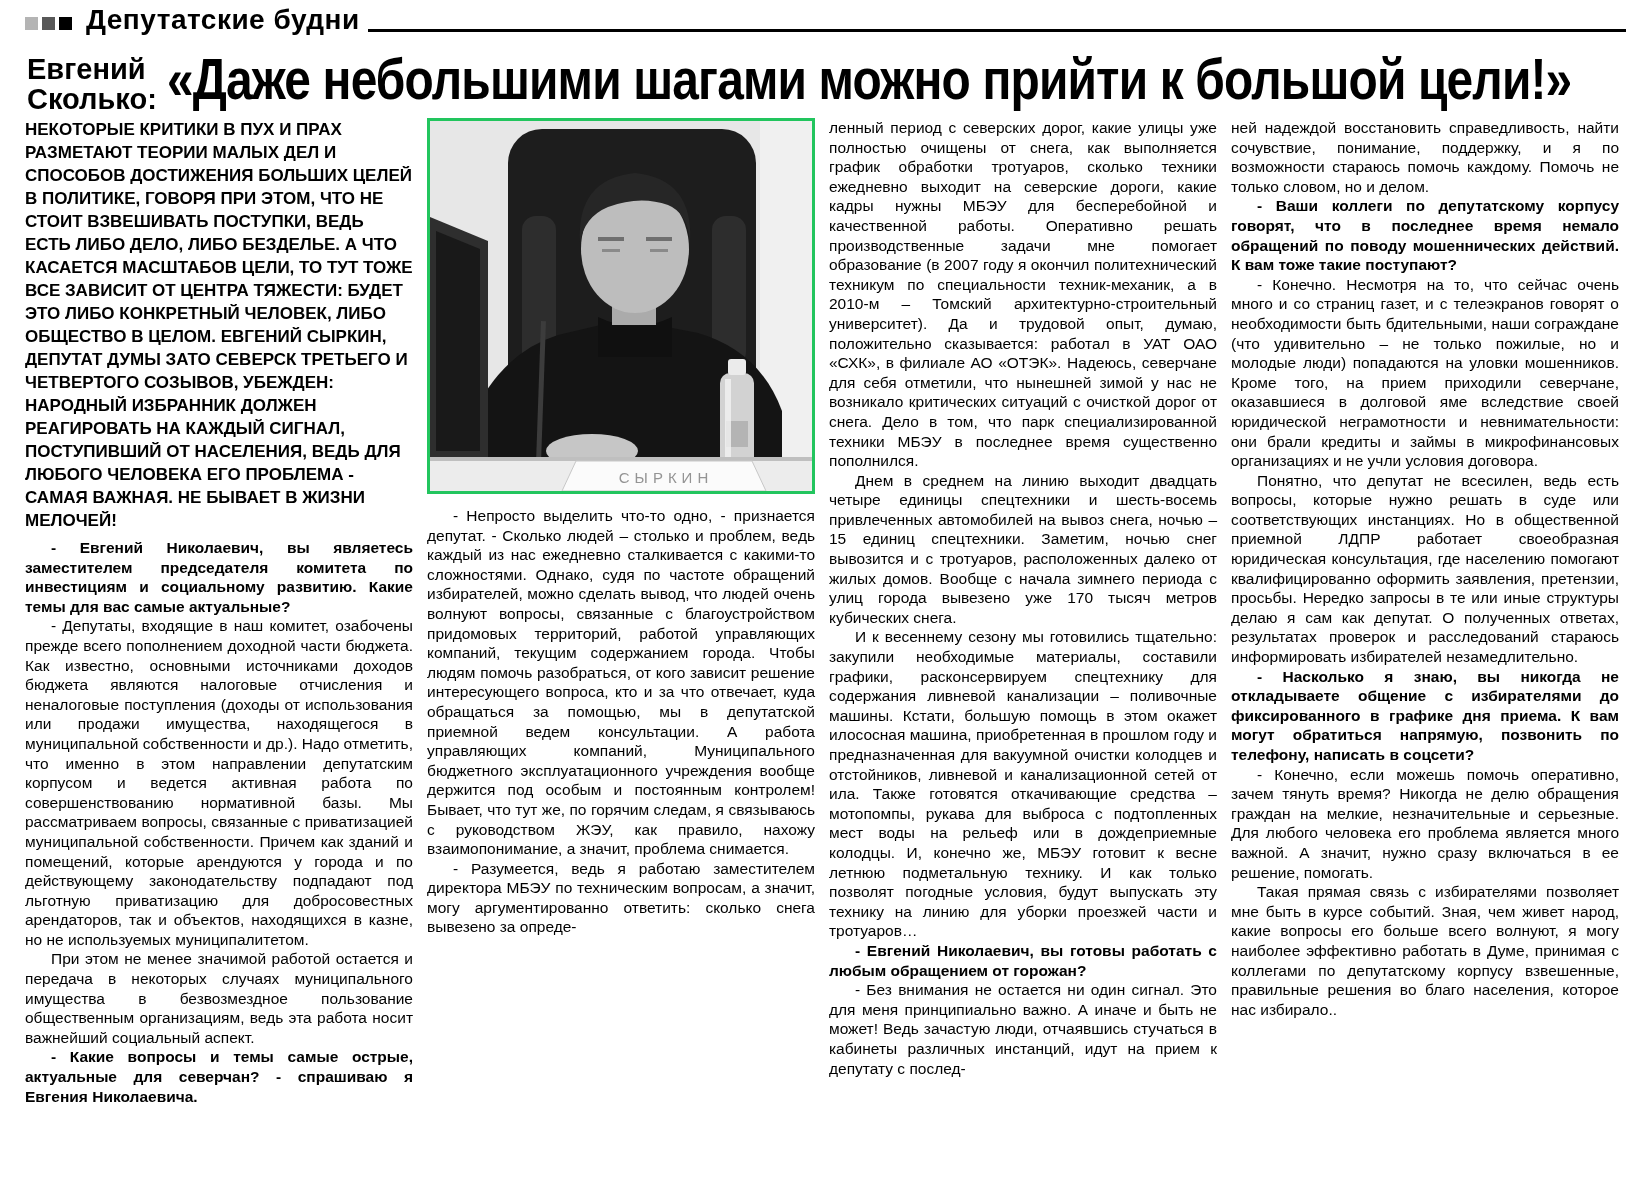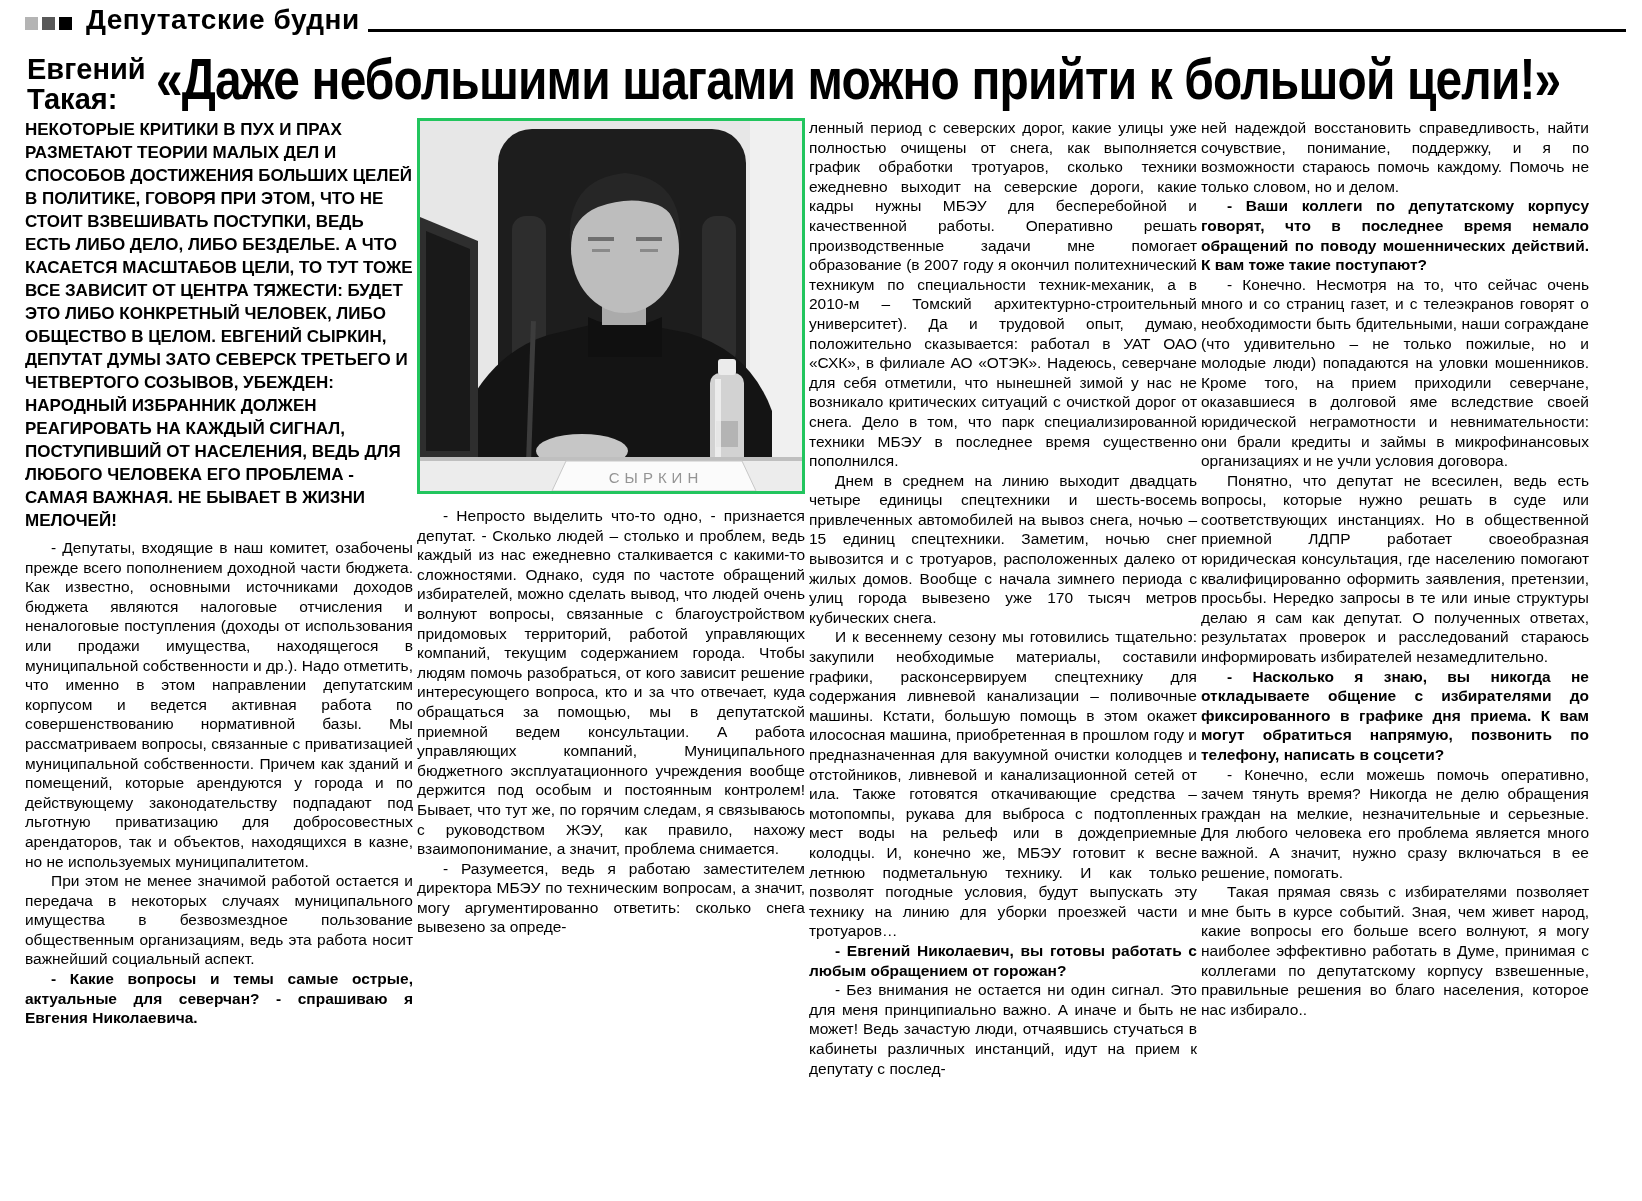--- a/index.html
+++ b/index.html
@@ -28,21 +28,21 @@
   .speaker{font-size:29px;font-weight:bold;line-height:30px;letter-spacing:0;padding-top:6px;white-space:nowrap;}
   .quote-wrap{flex:1;overflow:visible;margin-left:10px;}
   .quote{
     display:inline-block;font-size:57px;font-weight:bold;line-height:62px;
     letter-spacing:-1px;white-space:nowrap;
     transform:scaleX(0.84);transform-origin:left top;
   }
   
   .cols{
     position:absolute;top:118px;left:25px;right:24px;bottom:0;
-    display:flex;gap:4px;
+    display:flex;gap:14px;
   }
   .col{width:388px;flex:0 0 388px;}
   p{margin:0;}
   .lead{
     font-size:17px;font-weight:bold;line-height:23px;text-align:left;
     margin-bottom:6px;
   }
   .body{
     font-size:15.5px;line-height:19.6px;text-align:justify;
   }
@@ -74,31 +74,32 @@
         <i style="background:#585858"></i>
         <i style="background:#000"></i>
     </span>
     <span class="kicker">Депутатские будни</span>
     <span class="kicker-rule"></span>
   </header>
 
   <div class="headline-row">
     <div class="speaker">
       <div>Евгений</div>
-      <div>Такая:</div>
+      <div>Сколько:</div>
     </div>
     <div class="quote-wrap">
       <span class="quote">«Даже небольшими шагами можно прийти к большой цели!»</span>
     </div>
   </div>
 
   <main class="cols">
 
     <section class="col">
       <p class="lead">НЕКОТОРЫЕ КРИТИКИ В ПУХ И ПРАХ РАЗМЕТАЮТ ТЕОРИИ МАЛЫХ ДЕЛ И СПОСОБОВ ДОСТИЖЕНИЯ БОЛЬШИХ ЦЕЛЕЙ В ПОЛИТИКЕ, ГОВОРЯ ПРИ ЭТОМ, ЧТО НЕ СТОИТ ВЗВЕШИВАТЬ ПОСТУПКИ, ВЕДЬ ЕСТЬ ЛИБО ДЕЛО, ЛИБО БЕЗДЕЛЬЕ. А ЧТО КАСАЕТСЯ МАСШТАБОВ ЦЕЛИ, ТО ТУТ ТОЖЕ ВСЕ ЗАВИСИТ ОТ ЦЕНТРА ТЯЖЕСТИ: БУДЕТ ЭТО ЛИБО КОНКРЕТНЫЙ ЧЕЛОВЕК, ЛИБО ОБЩЕСТВО В ЦЕЛОМ. ЕВГЕНИЙ СЫРКИН, ДЕПУТАТ ДУМЫ ЗАТО СЕВЕРСК ТРЕТЬЕГО И ЧЕТВЕРТОГО СОЗЫВОВ, УБЕЖДЕН: НАРОДНЫЙ ИЗБРАННИК ДОЛЖЕН РЕАГИРОВАТЬ НА КАЖДЫЙ СИГНАЛ, ПОСТУПИВШИЙ ОТ НАСЕЛЕНИЯ, ВЕДЬ ДЛЯ ЛЮБОГО ЧЕЛОВЕКА ЕГО ПРОБЛЕМА - САМАЯ ВАЖНАЯ.  НЕ БЫВАЕТ В ЖИЗНИ МЕЛОЧЕЙ!</p>
+      <p class="q">- Евгений Николаевич, вы являетесь заместителем председателя комитета по инвестициям и социальному развитию. Какие темы для вас самые актуальные?</p>
       <p class="body ind">- Депутаты, входящие в наш комитет, озабочены прежде всего пополнением доходной части бюджета. Как известно, основными источниками доходов бюджета являются налоговые отчисления и неналоговые поступления (доходы от использования или продажи имущества, находящегося в муниципальной собственности и др.). Надо отметить, что именно в этом направлении депутатским корпусом и ведется активная работа по совершенствованию нормативной базы. Мы рассматриваем вопросы, связанные с приватизацией муниципальной собственности. Причем как зданий и помещений, которые арендуются у города и по действующему законодательству подпадают под льготную приватизацию для добросовестных арендаторов, так и объектов, находящихся в казне, но не используемых муниципалитетом.</p>
       <p class="body ind">При этом не менее значимой работой остается и передача в некоторых случаях муниципального имущества в безвозмездное пользование общественным организациям, ведь эта работа носит важнейший социальный аспект.</p>
       <p class="q">- Какие вопросы и темы самые острые, актуальные для северчан? - спрашиваю я Евгения Николаевича.</p>
     </section>
 
     <section class="col">
       <figure class="photo">
         <svg width="382" height="370" viewBox="0 0 382 370" xmlns="http://www.w3.org/2000/svg">
 
           <rect x="0" y="0" width="382" height="370" fill="#e7e7e7"></rect>

